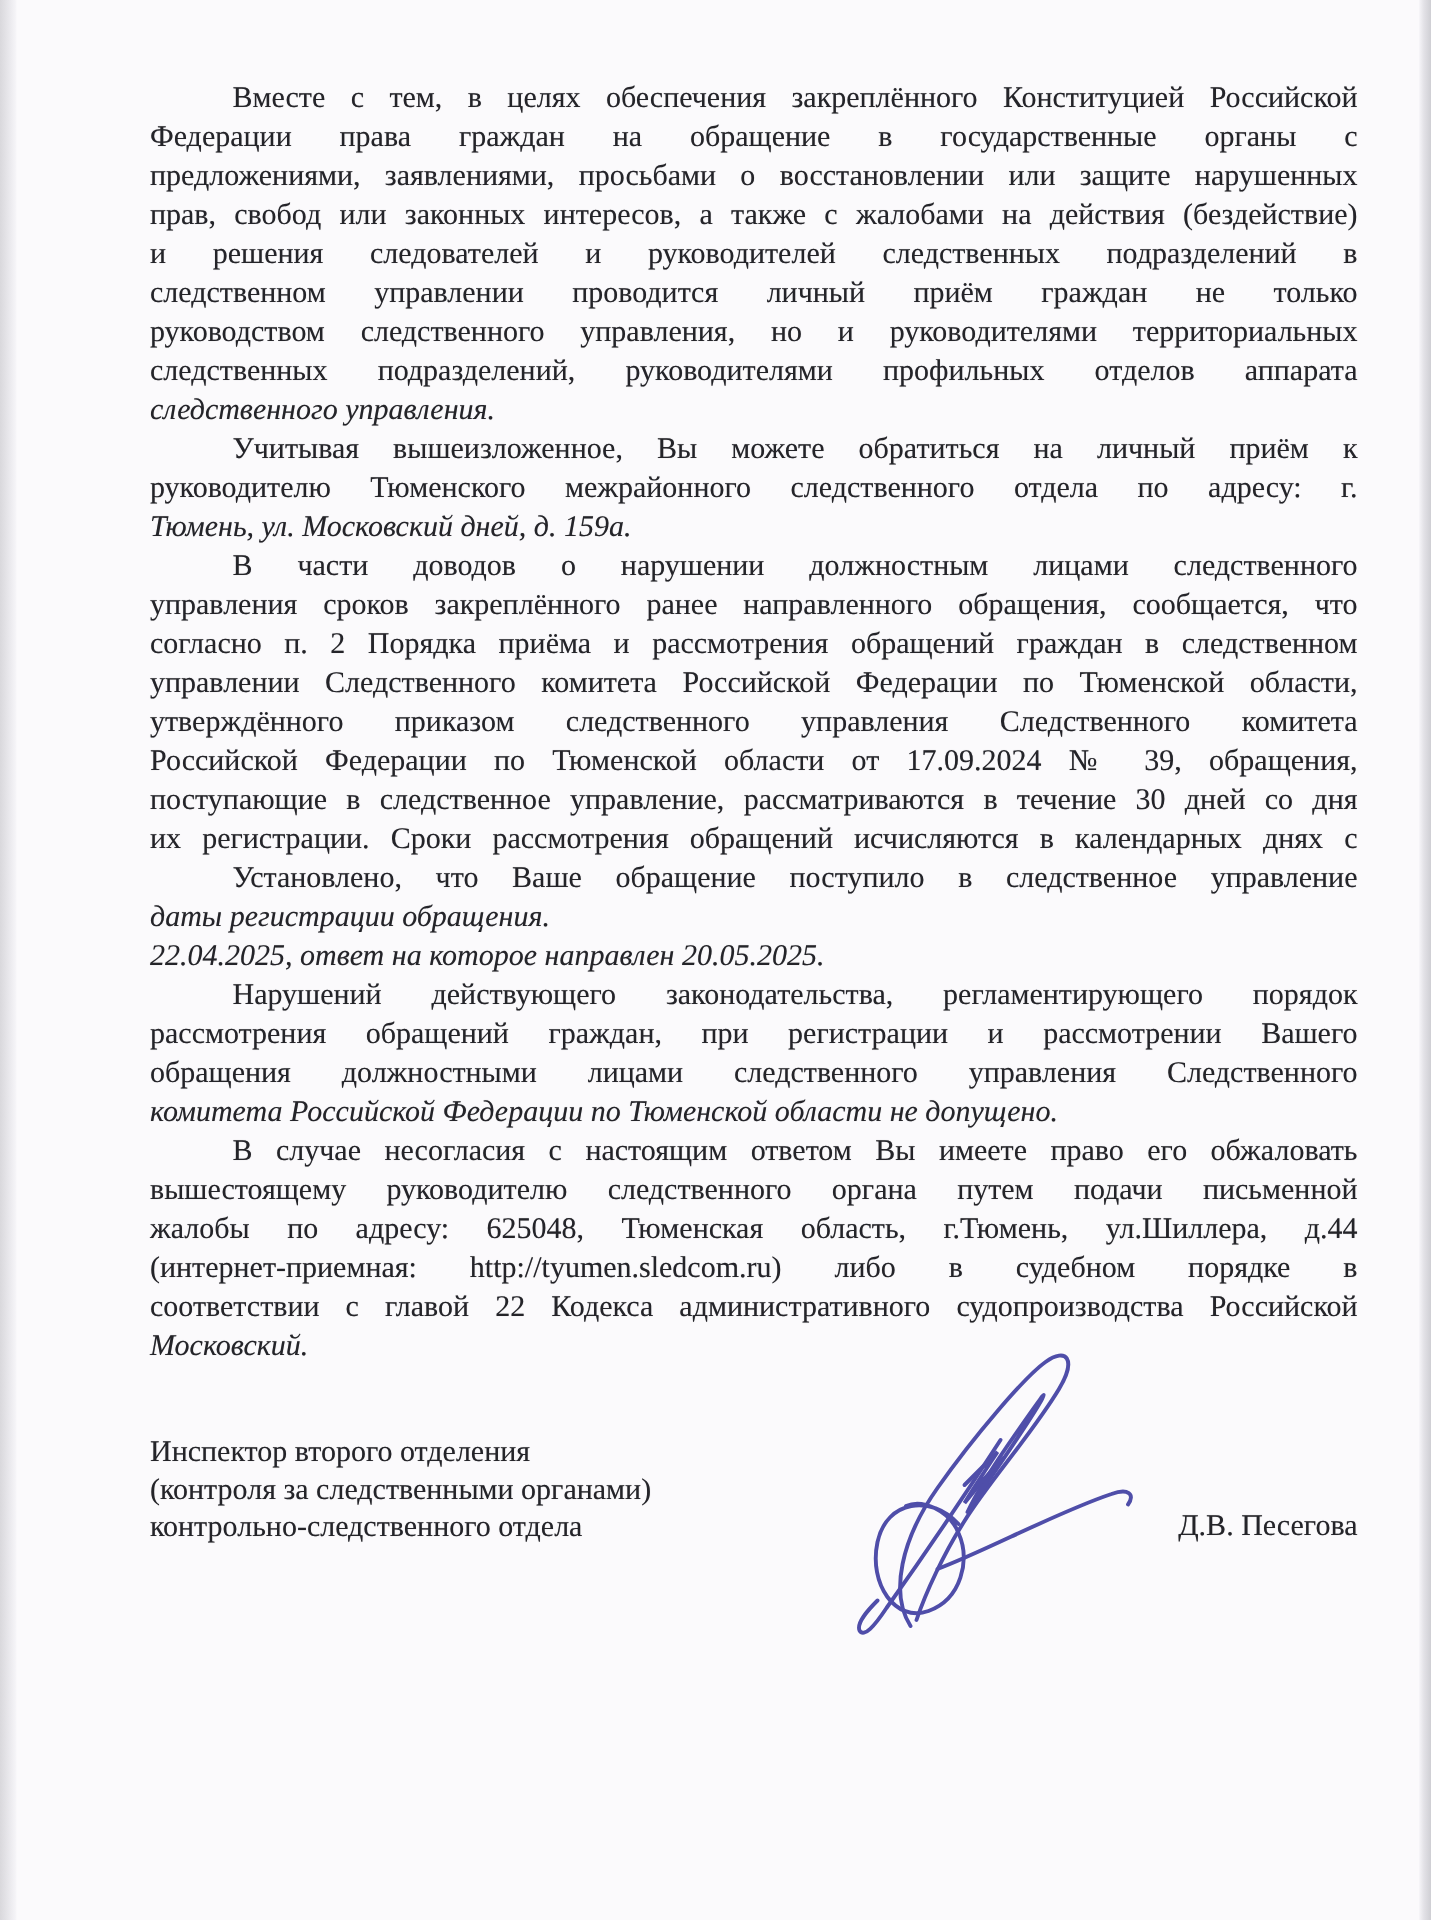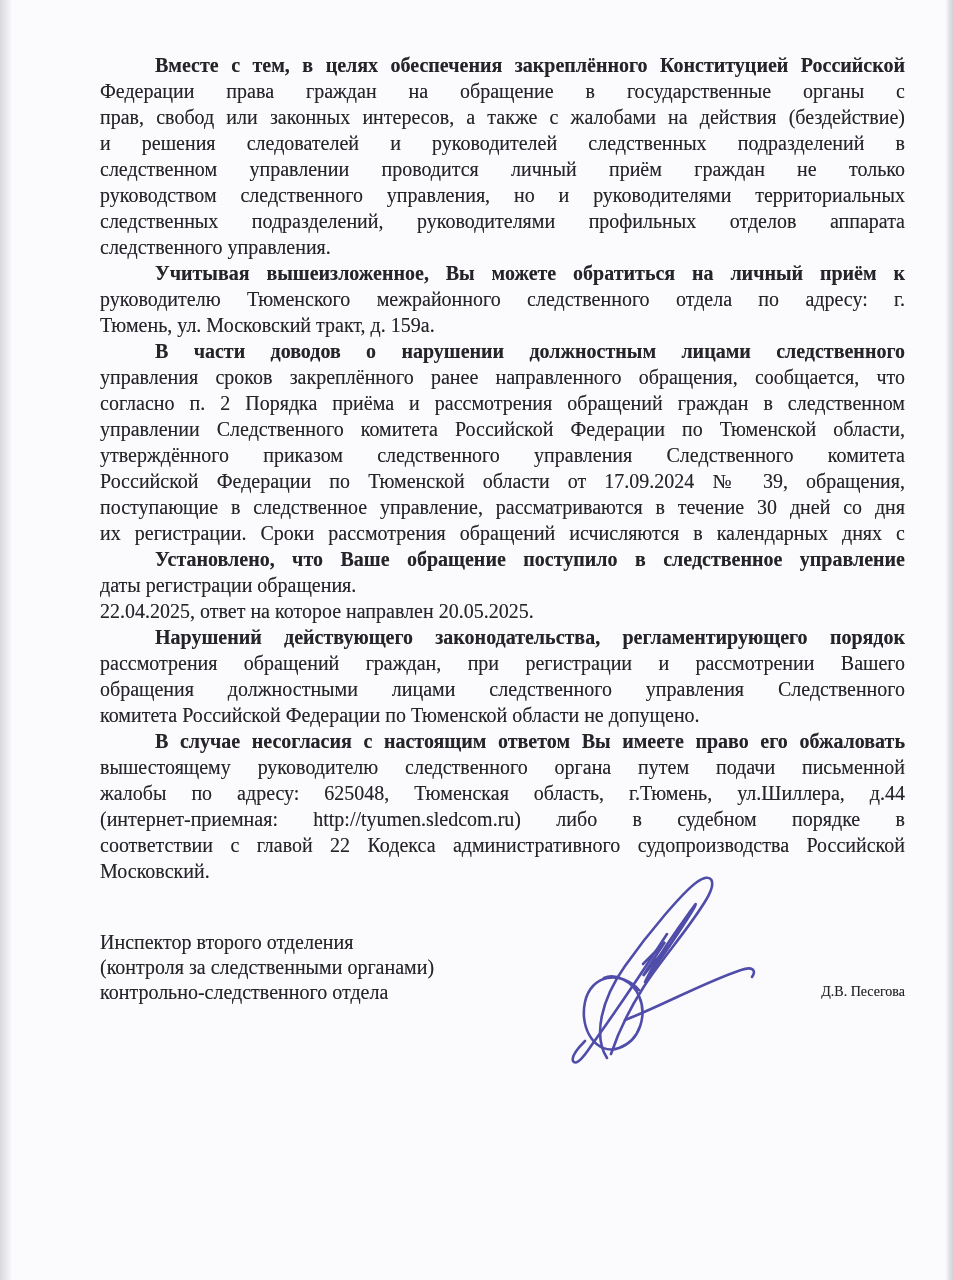--- a/index.html
+++ b/index.html
@@ -35,37 +35,37 @@
   #body-paragraphs {
     font-size: 20px;
     line-height: 26px;
     text-shadow: 0 0 0.5px rgba(30,30,35,0.4);
   }
   .line {
     text-align: justify;
     text-align-last: justify;
     white-space: normal;
   }
-  .line.indent { text-indent: 55px; font-weight: bold; }
-  .line.last { text-align-last: left; }
+  .line.indent { text-indent: 55px; }
+  .line.last { text-align-last: left; font-style: italic; }
   .footer-row {
     position: relative;
     margin-top: 46px;
     display: flex;
     justify-content: space-between;
     align-items: flex-end;
     gap: 36px;
   }
   .signatory-titles {
     font-size: 20px;
     line-height: 25px;
     text-shadow: 0 0 0.5px rgba(30,30,35,0.4);
   }
   .signatory-name {
-    font-size: 14px;
+    font-size: 20px;
     line-height: 25px;
     padding-bottom: 1px;
     text-shadow: 0 0 0.5px rgba(30,30,35,0.4);
   }
   .signature-wrap {
     position: absolute;
     left: 445px;
     top: -62px;
     width: 230px;
     height: 215px;
@@ -78,29 +78,30 @@
 
 <div>
   <div class="scan-edge-left"></div>
   <div class="scan-edge-right"></div>
 
   <div class="page-content">
 
     <div id="body-paragraphs">
         <div class="line indent">Вместе с тем, в целях обеспечения закреплённого Конституцией Российской</div>
         <div class="line">Федерации права граждан на обращение в государственные органы с</div>
+        <div class="line">предложениями, заявлениями, просьбами о восстановлении или защите нарушенных</div>
         <div class="line">прав, свобод или законных интересов, а также с жалобами на действия (бездействие)</div>
         <div class="line">и решения следователей и руководителей следственных подразделений в</div>
         <div class="line">следственном управлении проводится личный приём граждан не только</div>
         <div class="line">руководством следственного управления, но и руководителями территориальных</div>
         <div class="line">следственных подразделений, руководителями профильных отделов аппарата</div>
         <div class="line last">следственного управления.</div>
         <div class="line indent">Учитывая вышеизложенное, Вы можете обратиться на личный приём к</div>
         <div class="line">руководителю Тюменского межрайонного следственного отдела по адресу: г.</div>
-        <div class="line last">Тюмень, ул. Московский тракт, д. 159а.</div>
+        <div class="line last">Тюмень, ул. Московский дней, д. 159а.</div>
         <div class="line indent">В части доводов о нарушении должностным лицами следственного</div>
         <div class="line">управления сроков закреплённого ранее направленного обращения, сообщается, что</div>
         <div class="line">согласно п. 2 Порядка приёма и рассмотрения обращений граждан в следственном</div>
         <div class="line">управлении Следственного комитета Российской Федерации по Тюменской области,</div>
         <div class="line">утверждённого приказом следственного управления Следственного комитета</div>
         <div class="line">Российской Федерации по Тюменской области от 17.09.2024 № 39, обращения,</div>
         <div class="line">поступающие в следственное управление, рассматриваются в течение 30 дней со дня</div>
         <div class="line">их регистрации. Сроки рассмотрения обращений исчисляются в календарных днях с</div>
         <div class="line indent">Установлено, что Ваше обращение поступило в следственное управление</div>
         <div class="line last">даты регистрации обращения.</div>

